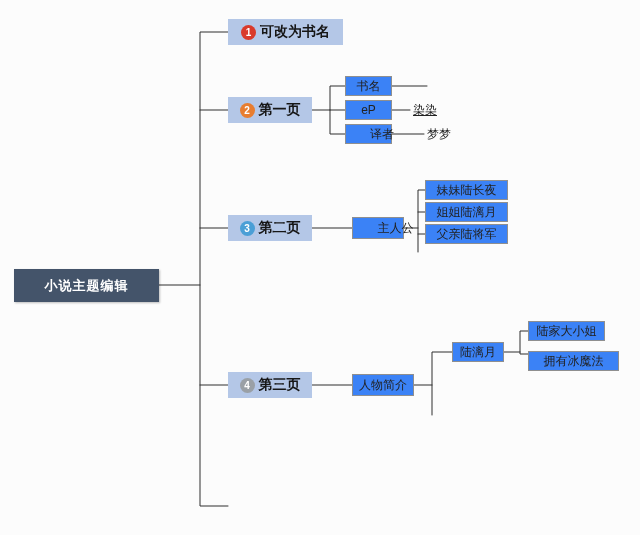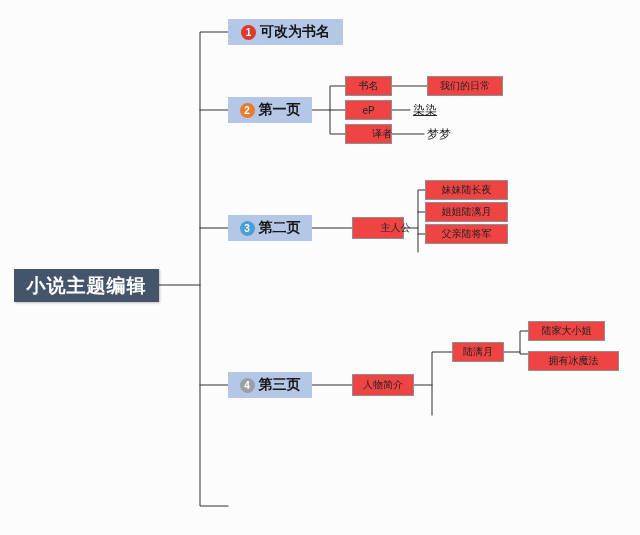--- a/index.html
+++ b/index.html
@@ -19,43 +19,43 @@
     pointer-events:none;
   }
   .node{
     position:absolute;
     display:flex;align-items:center;justify-content:center;
     white-space:nowrap;
   }
   .root{
     background:#44546a;
     color:#fff;
-    font-size:19px;font-weight:bold;letter-spacing:1px;
+    font-size:13px;font-weight:bold;letter-spacing:1px;
     width:145px;height:33px;
     box-shadow:1px 1px 2px rgba(0,0,0,.25);
   }
   .branch{
     background:#b4c7e7;
     color:#161616;
     font-size:14px;font-weight:600;
     height:26px;
     padding:0 8px;
     gap:4px;
   }
   .badge{
     display:inline-flex;align-items:center;justify-content:center;
     width:15px;height:15px;border-radius:50%;
     color:#fff;font-size:10px;font-weight:bold;
     flex:0 0 auto;
   }
   .leaf{
-    background:#ef4444;
+    background:#3b82f6;
     border:1px solid #8f8f8f;
     color:#222;
-    font-size:10px;
+    font-size:12px;
     height:20px;
     padding:0 5px;
   }
   .leaf.tall{height:22px;}
   .plain{
     color:#222;
     font-size:12px;
     height:14px;
   }
 </style>
@@ -122,23 +122,20 @@
   <div class="node leaf" style="left:345px;top:76px;width:47px;">
     <span>书名</span>
   </div>
   <div class="node leaf" style="left:345px;top:100px;width:47px;">
     <span>eP</span>
   </div>
   <div class="node leaf" style="left:345px;top:124px;width:47px;padding-left:32px;">
     <span>译者</span>
   </div>
 
-  <div class="node leaf" style="left:427px;top:76px;width:76px;">
-    <span>我们的日常</span>
-  </div>
   <div class="node plain" style="left:413px;top:103px;text-decoration:underline;">
     <span>染染</span>
   </div>
   <div class="node plain" style="left:427px;top:127px;text-align:right;">
     <span>梦梦</span>
   </div>
 
   <div class="node leaf tall" style="left:352px;top:217px;width:52px;padding-left:40px;">
     <span>主人公</span>
   </div>

